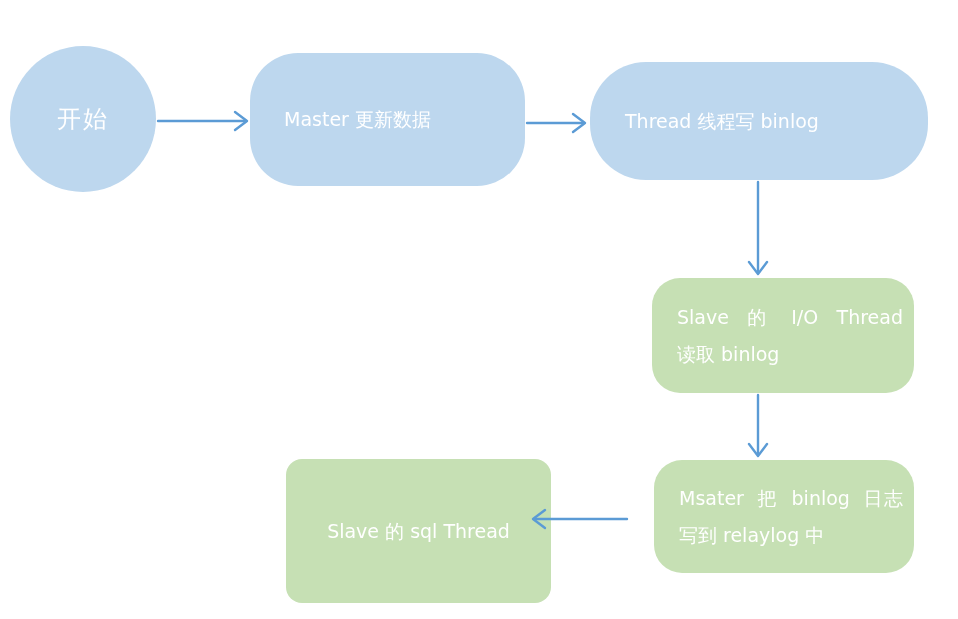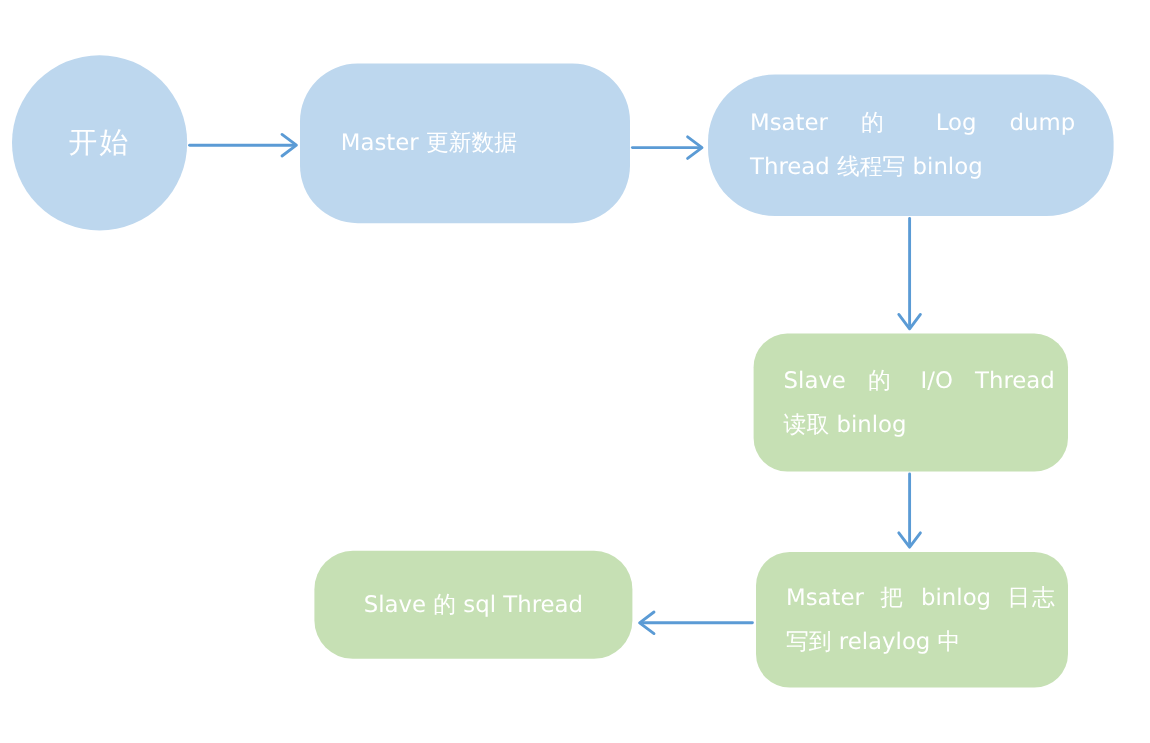--- a/index.html
+++ b/index.html
@@ -19,21 +19,21 @@
     position: absolute;
     display: flex;
     flex-direction: column;
     justify-content: center;
     color: #ffffff;
     font-size: 19px;
     line-height: 37px;
     box-sizing: border-box;
   }
   .blue  { background: #bdd7ee; }
-  .green { background: #c6e0b4; }
+  .green { background: #c6e0b4; margin-left: 24px; }
 
   .node.circle {
     left: 10px; top: 46px;
     width: 146px; height: 146px;
     border-radius: 50%;
     text-align: center;
     font-size: 24px;
     letter-spacing: 2px;
   }
   .node.master-update {
@@ -55,22 +55,22 @@
     padding: 0 11px 0 25px;
   }
   .node.slave-write-relaylog {
     left: 630px; top: 460px;
     width: 260px; height: 113px;
     border-radius: 28px;
     padding: 0 11px 0 25px;
   }
   .node.slave-sql-thread {
     left: 262px; top: 459px;
-    width: 265px; height: 90px;
-    border-radius: 32px;
+    width: 265px; height: 144px;
+    border-radius: 16px;
     padding: 0 18px;
     text-align: center;
   }
   .line { display: block; white-space: nowrap; }
   .line.justify {
     text-align: justify;
     text-align-last: justify;
     white-space: normal;
     word-spacing: 6px;
   }
@@ -95,21 +95,20 @@
 
   <div class="node circle blue">
     <span class="line">开始</span>
   </div>
 
   <div class="node master-update blue">
     <span class="line">Master 更新数据</span>
   </div>
 
   <div class="node master-log-dump blue">
-    <span class="line justify">Msater 的 Log dump</span>
     <span class="line">Thread 线程写 binlog</span>
   </div>
 
   <div class="node slave-io-thread green">
     <span class="line justify">Slave 的 I/O Thread</span>
     <span class="line">读取 binlog</span>
   </div>
 
   <div class="node slave-write-relaylog green">
     <span class="line justify">Msater 把 binlog 日志</span>

